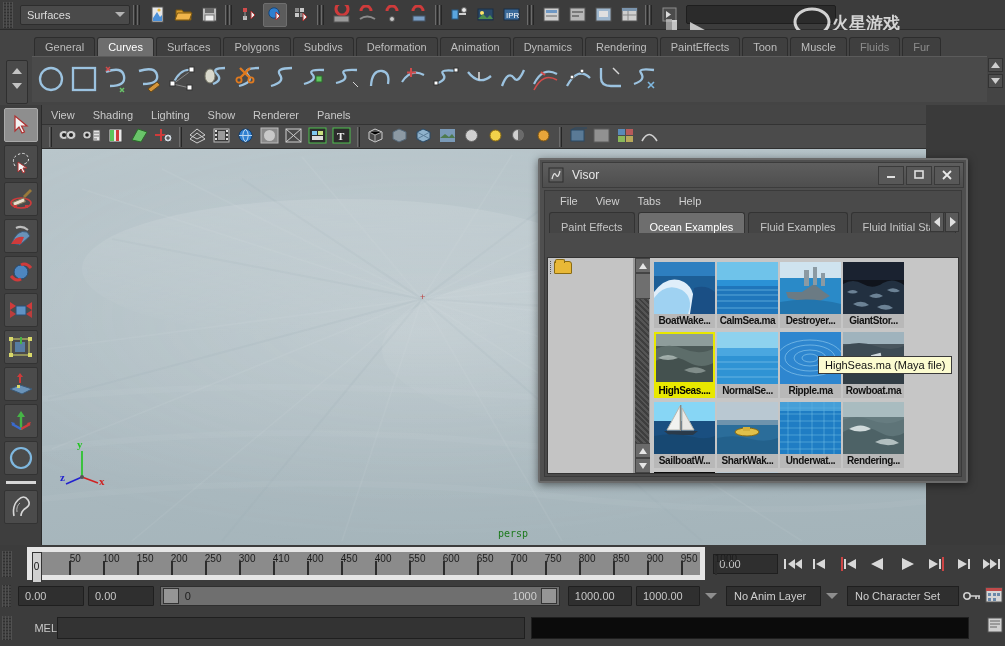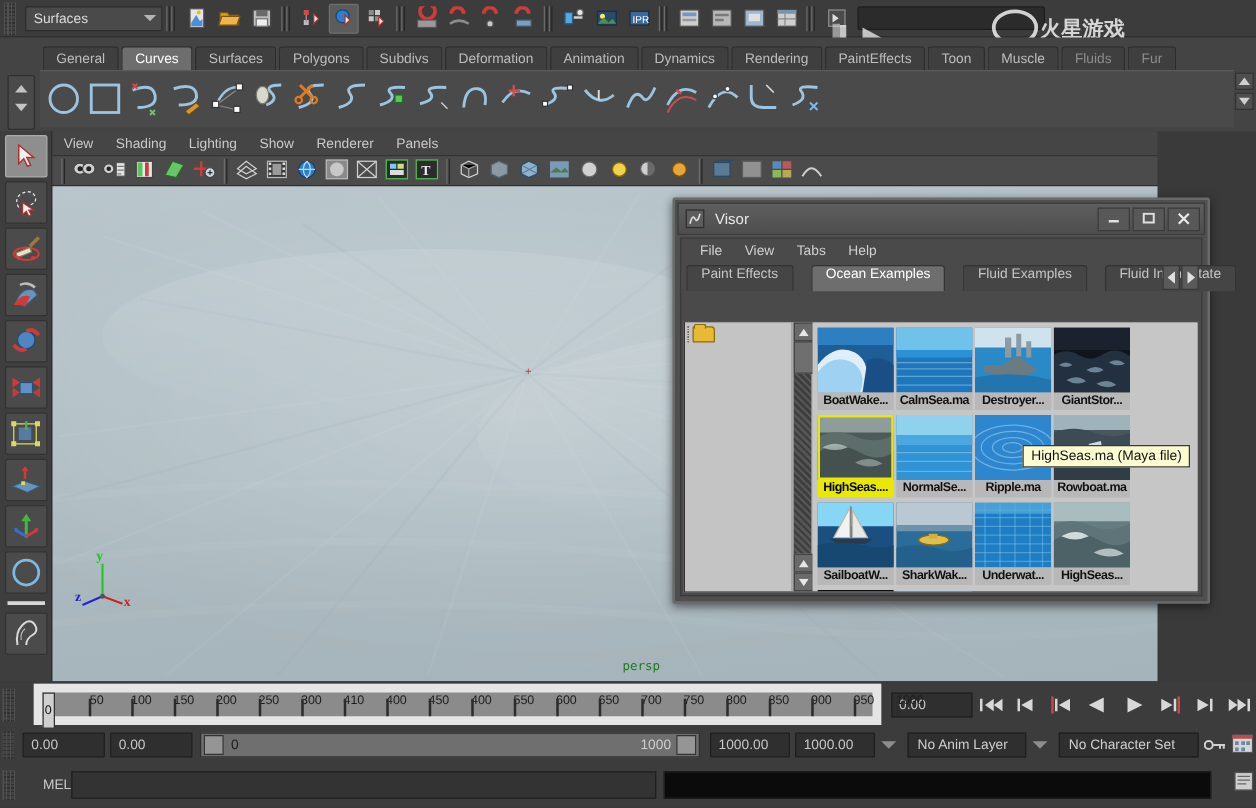--- a/index.html
+++ b/index.html
@@ -155,21 +155,21 @@
     font-size: 10px; font-weight: normal;
   }
 
   
   .timeslider {
     position: absolute; left: 0; bottom: 64px; width: 1005px; height: 37px;
     background: #3c3c3c; display: flex; align-items: center;
   }
   .time-track {
     position: relative; height: 33px; width: 694px; margin-left: 12px;
-    background: #8b8b8b; border: 7px solid #e5e5e5;
+    background: #8b8b8b; border: 5px solid #e5e5e5;
   }
   .time-track .tick {
     position: absolute; bottom: 0; width: 2px; height: 14px; background: #2c2c2c;
   }
   .time-track .tlab {
     position: absolute; top: 1px; font-size: 10px; color: #1d1d1d;
     font-family: "Liberation Sans", sans-serif;
   }
   .time-cursor {
     position: absolute; left: 0; top: 0; width: 10px; height: 31px;
@@ -260,22 +260,22 @@
   }
   .visor-menu { height: 20px; display: flex; align-items: center; padding-left: 6px; }
   .visor-menu .mi { padding: 0 9px; font-size: 11px; color: #d0d0d0; }
   .visor-tabs {
     height: 22px; display: flex; align-items: flex-end; padding-left: 4px;
     position: relative;
   }
   .vtab {
     height: 21px; padding: 0 11px; background: #454545;
     border: 1px solid #333; border-bottom: none; border-radius: 3px 3px 0 0;
-    display: flex; align-items: flex-start; font-size: 11px; color: #c5c5c5;
-    margin-right: 14px; white-space: nowrap;
+    display: flex; align-items: flex-end; font-size: 11px; color: #c5c5c5;
+    margin-right: 3px; white-space: nowrap;
   }
   .vtab.active { background: #6e6e6e; color: #fff; }
   .vtab-nav { position: absolute; right: 2px; bottom: 1px; display: flex; }
   .vtab-nav div {
     width: 14px; height: 20px; background: #5a5a5a; border: 1px solid #373737;
     display: flex; align-items: center; justify-content: center; margin-left: 1px;
   }
   .visor-content {
     position: absolute; left: 2px; right: 2px; top: 66px; bottom: 2px;
     background: #c4c4c4; border: 1px solid #333;
@@ -1275,21 +1275,21 @@
             </div>
             <div class="thumb-cell">
               <svg class="thumb-img" viewBox="0 0 61 52">
                 <rect width="61" height="52" fill="#667c80"></rect>
                 <rect width="61" height="15" fill="#a9bcc0"></rect>
                 <path d="M0 18 Q14 12 28 18 Q44 25 61 17 L61 52 L0 52Z" fill="#5e7478"></path>
                 <path d="M0 30 Q18 20 36 30 Q50 38 61 31 L61 52 L0 52Z" fill="#4d6266"></path>
                 <path d="M6 27 q12 -7 22 0 q-11 5 -22 0Z" fill="#e8f0f0" opacity=".85"></path>
                 <path d="M32 40 q13 -7 24 1 q-12 5 -24 -1Z" fill="#dde7e7" opacity=".7"></path>
               </svg>
-              <div class="thumb-cap">HighSeas...</div>
+              <div class="thumb-cap">Rendering...</div>
             </div>
           </div>
 
           <div class="trow" style="height:10px">
             <div class="thumb-cell">
               <svg class="thumb-img" style="height:10px" viewBox="0 0 61 10">
                 <rect width="61" height="10" fill="#0b0b0b"></rect>
               </svg>
             </div>
             <div class="thumb-cell">

